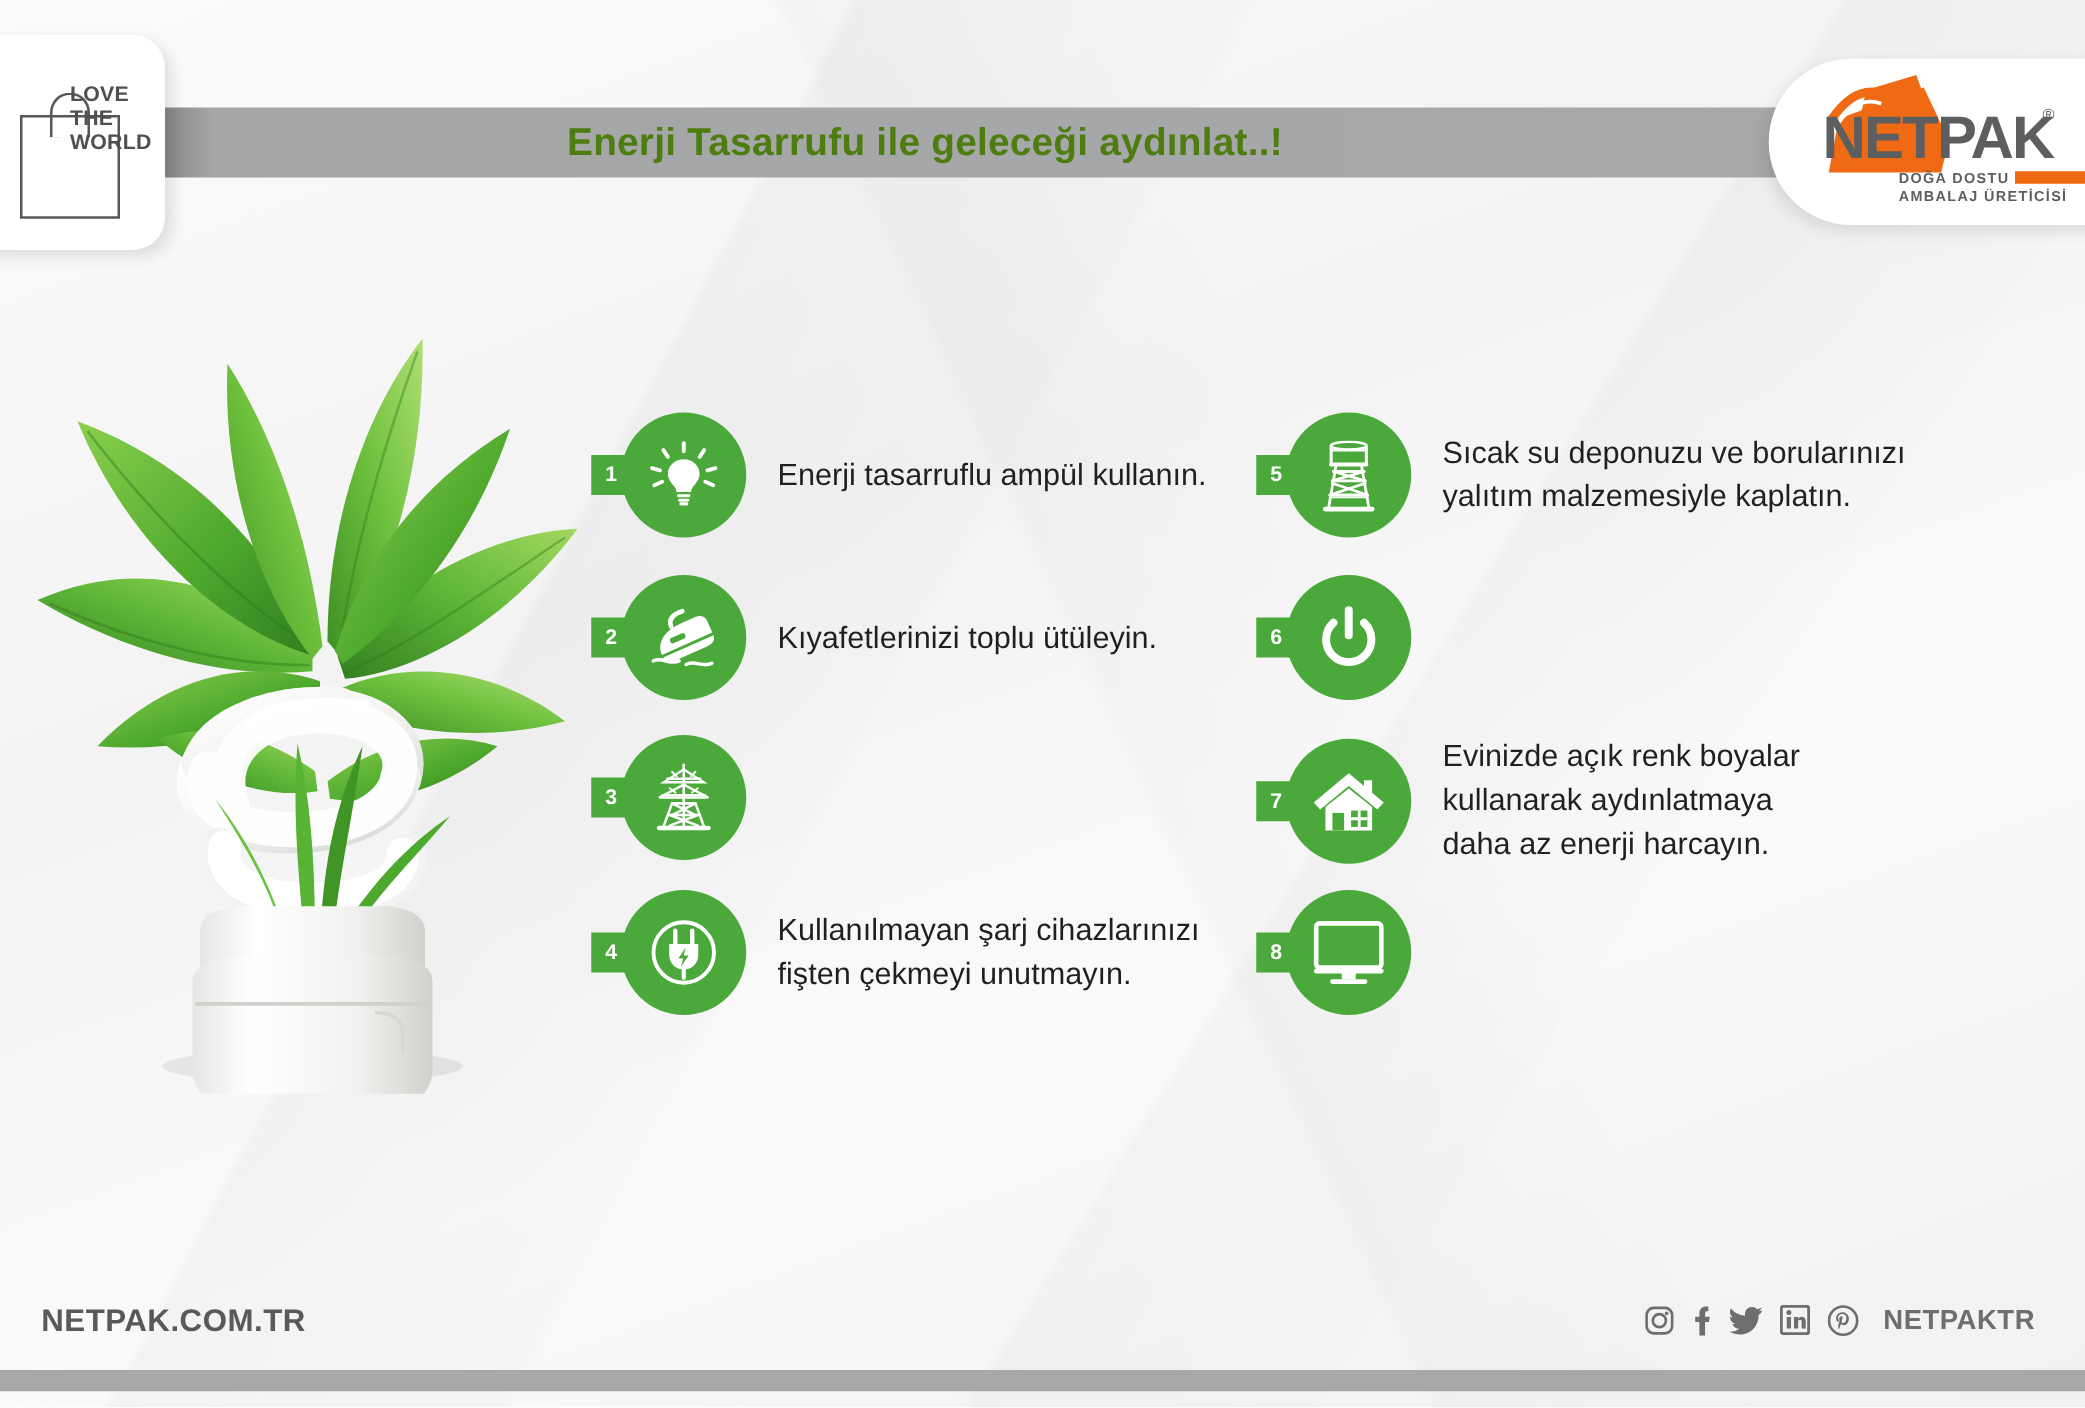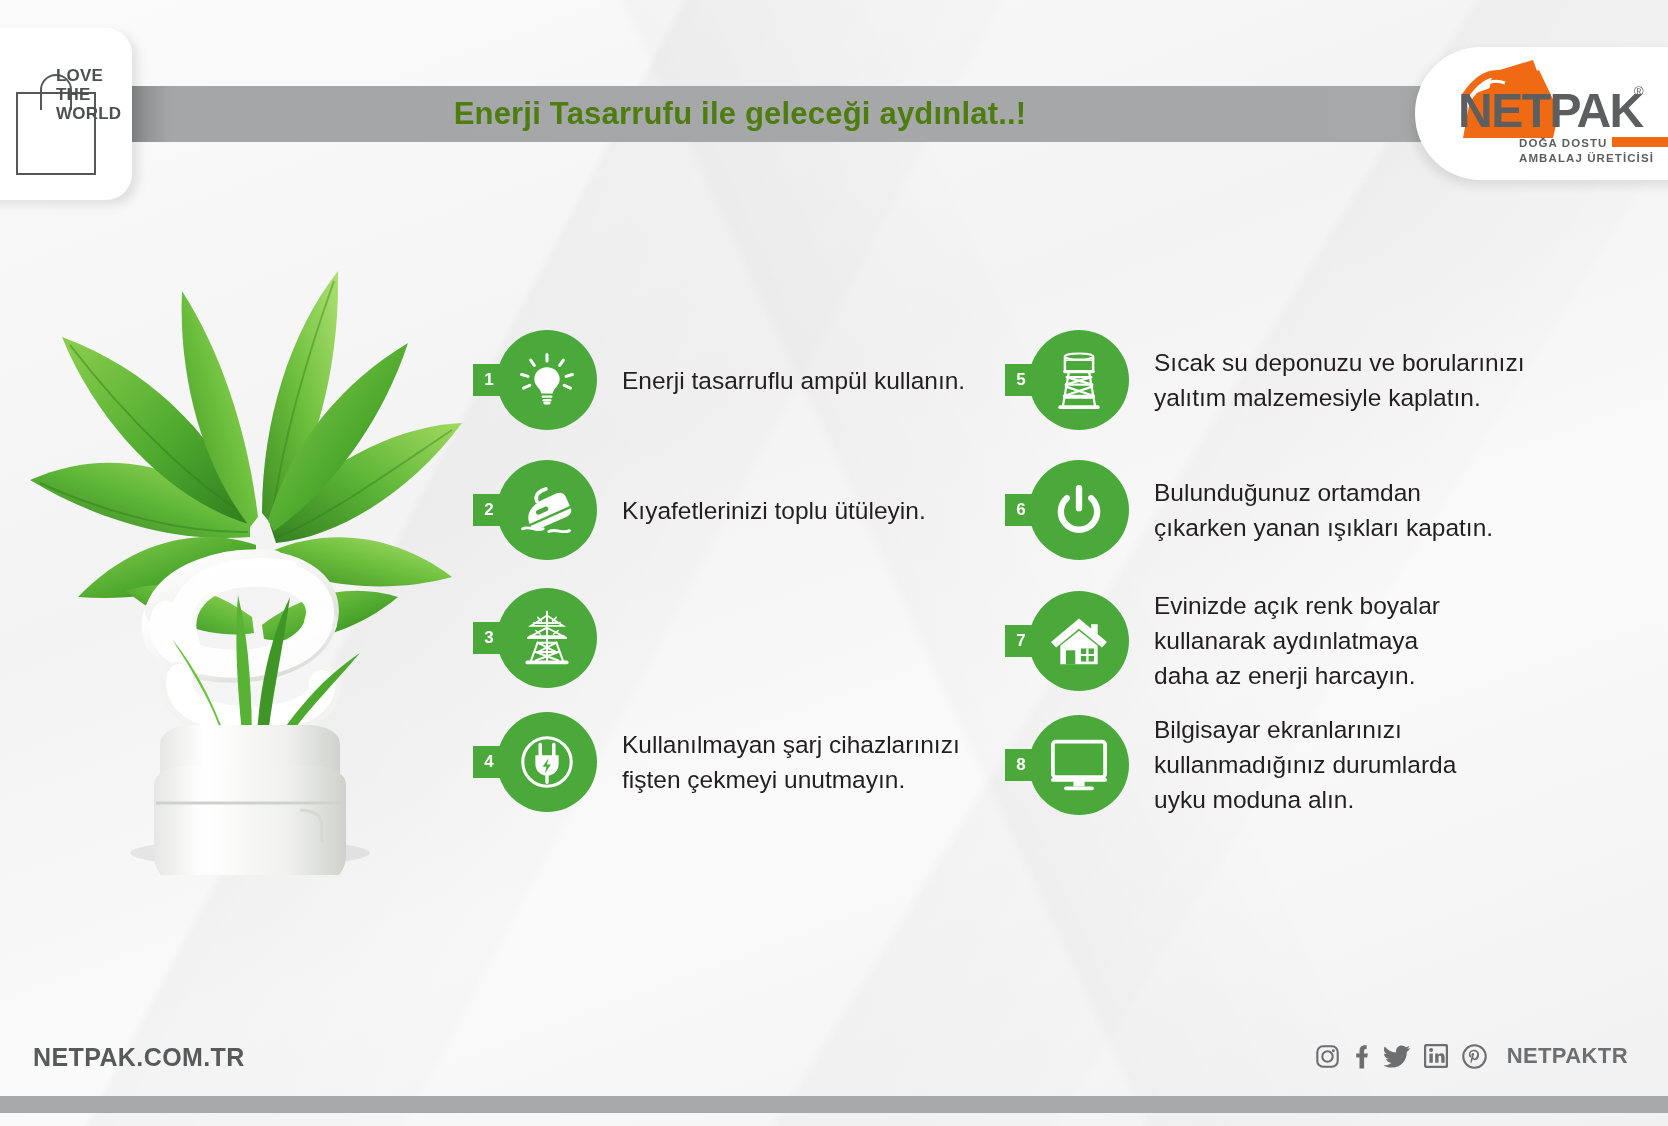--- a/index.html
+++ b/index.html
@@ -472,22 +472,20 @@
 </div>
 
 <div class="tip" style="left:1005px; top:460px;">
   <div class="badge">6</div>
   <div class="circle">
     <svg width="58" height="58" viewBox="0 0 64 64" fill="none" stroke="#ffffff" stroke-width="7" stroke-linecap="round">
       <path d="M18.5 19 A20 20 0 1 0 45.5 19"></path>
       <path d="M32 8 L32 30"></path>
     </svg>
   </div>
-  <div class="tiptext">Bulunduğunuz ortamdan
-çıkarken yanan ışıkları kapatın.</div>
 </div>
 
 <div class="tip" style="left:1005px; top:588px;">
   <div class="badge">7</div>
   <div class="circle">
     <svg width="60" height="56" viewBox="0 0 64 60">
       <path d="M32 6 L62 31 L56.5 37 L32 17 L7.5 37 L2 31 Z" fill="#ffffff"></path>
       <rect x="45" y="12" width="7" height="12" fill="#ffffff"></rect>
       <path d="M12 35 L12 55 L52 55 L52 35 L32 19 Z" fill="#ffffff"></path>
       <rect x="18" y="40" width="10" height="15" fill="#4aa93a"></rect>
@@ -503,23 +501,20 @@
 <div class="tip" style="left:1005px; top:712px;">
   <div class="badge">8</div>
   <div class="circle">
     <svg width="60" height="54" viewBox="0 0 64 58">
       <rect x="4" y="4" width="56" height="38" rx="3" fill="none" stroke="#ffffff" stroke-width="4"></rect>
       <path d="M4 45 L60 45" stroke="#ffffff" stroke-width="4" stroke-linecap="round"></path>
       <path d="M26 45 L26 52 L38 52 L38 45" fill="#ffffff"></path>
       <path d="M18 54 L46 54" stroke="#ffffff" stroke-width="4" stroke-linecap="round"></path>
     </svg>
   </div>
-  <div class="tiptext">Bilgisayar ekranlarınızı
-kullanmadığınız durumlarda
-uyku moduna alın.</div>
 </div>
 
 <div id="footer-url">NETPAK.COM.TR</div>
 
 <div id="footer-social">
   <svg width="25" height="25" viewBox="0 0 24 24">
     <rect x="2.2" y="2.2" width="19.6" height="19.6" rx="5.5" fill="none" stroke="#6d6e70" stroke-width="2"></rect>
     <circle cx="12" cy="12" r="5" fill="none" stroke="#6d6e70" stroke-width="2"></circle>
     <circle cx="17.6" cy="6.4" r="1.4" fill="#6d6e70"></circle>
   </svg>

